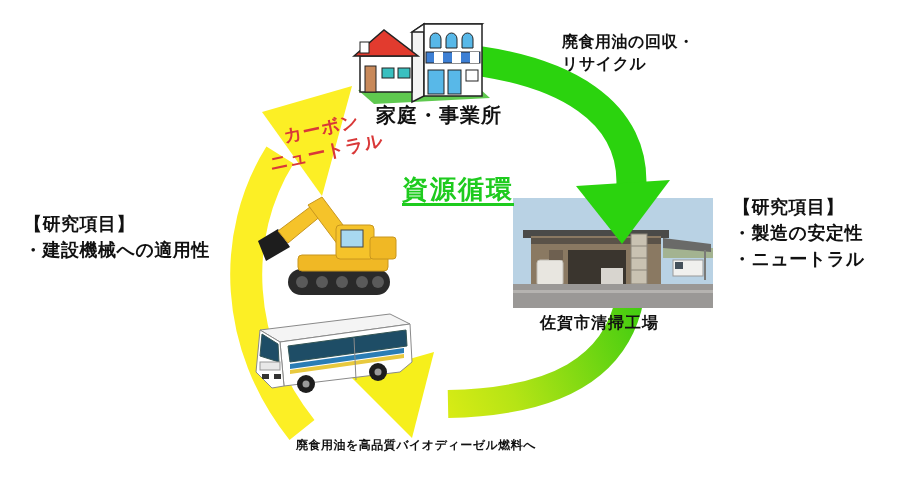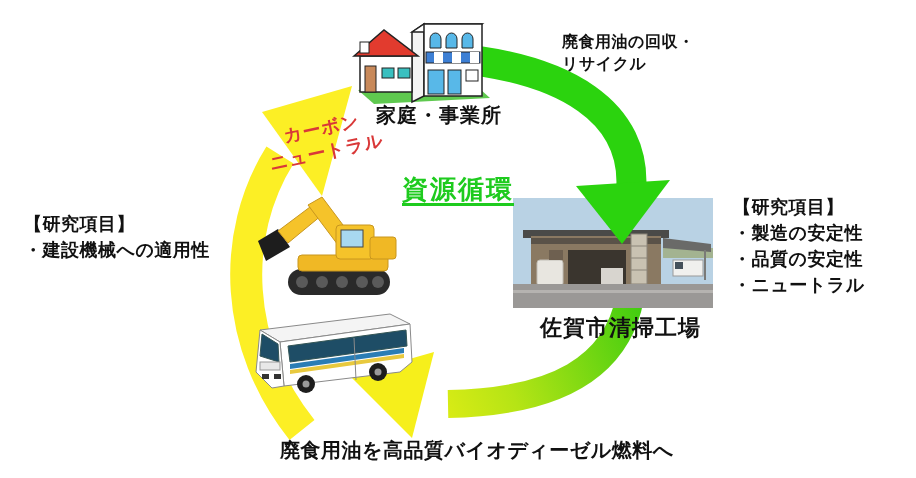--- a/index.html
+++ b/index.html
@@ -17,25 +17,25 @@
     letter-spacing:2px;
     margin-left:40px;
   }
   .carbon{
     left:246px;top:116px;width:156px;text-align:center;color:#d93838;
     font-size:18px;font-weight:bold;line-height:24px;letter-spacing:1px;
     transform:rotate(-12deg);transform-origin:center;
   }
   .household-label{left:376px;top:102px;font-size:20px;font-weight:bold;letter-spacing:1px;}
   .collection-note{left:562px;top:31px;font-size:16px;font-weight:600;line-height:22px;letter-spacing:0.5px;}
-  .factory-label{left:540px;top:313px;font-size:22px;font-weight:bold;letter-spacing:1px;}
+  .factory-label{left:540px;top:313px;font-size:16px;font-weight:bold;letter-spacing:1px;}
   .panel{font-size:18px;font-weight:600;line-height:26px;letter-spacing:0.5px;white-space:nowrap;}
   .panel-right{left:733px;top:194px;}
   .panel-left{left:24px;top:211px;}
-  .bottom-caption{left:280px;top:437px;font-size:20px;font-weight:600;letter-spacing:0.5px;white-space:nowrap;}
+  .bottom-caption{left:296px;top:437px;font-size:12px;font-weight:600;letter-spacing:0.5px;white-space:nowrap;}
 
   .factory-photo{left:513px;top:198px;width:200px;height:110px;z-index:2;}
   .house{left:348px;top:12px;width:146px;height:92px;z-index:4;}
   .excavator{left:250px;top:183px;width:150px;height:118px;z-index:4;}
   .bus{left:242px;top:300px;width:180px;height:98px;z-index:4;}
   .z1{z-index:1;} .z3{z-index:3;} .txt{z-index:5;}
 </style>
 </head>
 <body>
 
@@ -165,21 +165,20 @@
   <div class="abs txt collection-note jp">
     <div>廃食用油の回収・</div>
     <div>リサイクル</div>
   </div>
 
   <div class="abs txt factory-label jp">佐賀市清掃工場</div>
 
   <div class="abs txt panel panel-right jp">
     <div>【研究項目】</div>
     <div>・製造の安定性</div>
-    <div>・品質の安定性</div>
     <div>・ニュートラル</div>
   </div>
 
   <div class="abs txt panel panel-left jp">
     <div>【研究項目】</div>
     <div>・建設機械への適用性</div>
   </div>
 
   <div class="abs txt bottom-caption jp">廃食用油を高品質バイオディーゼル燃料へ</div>
 

